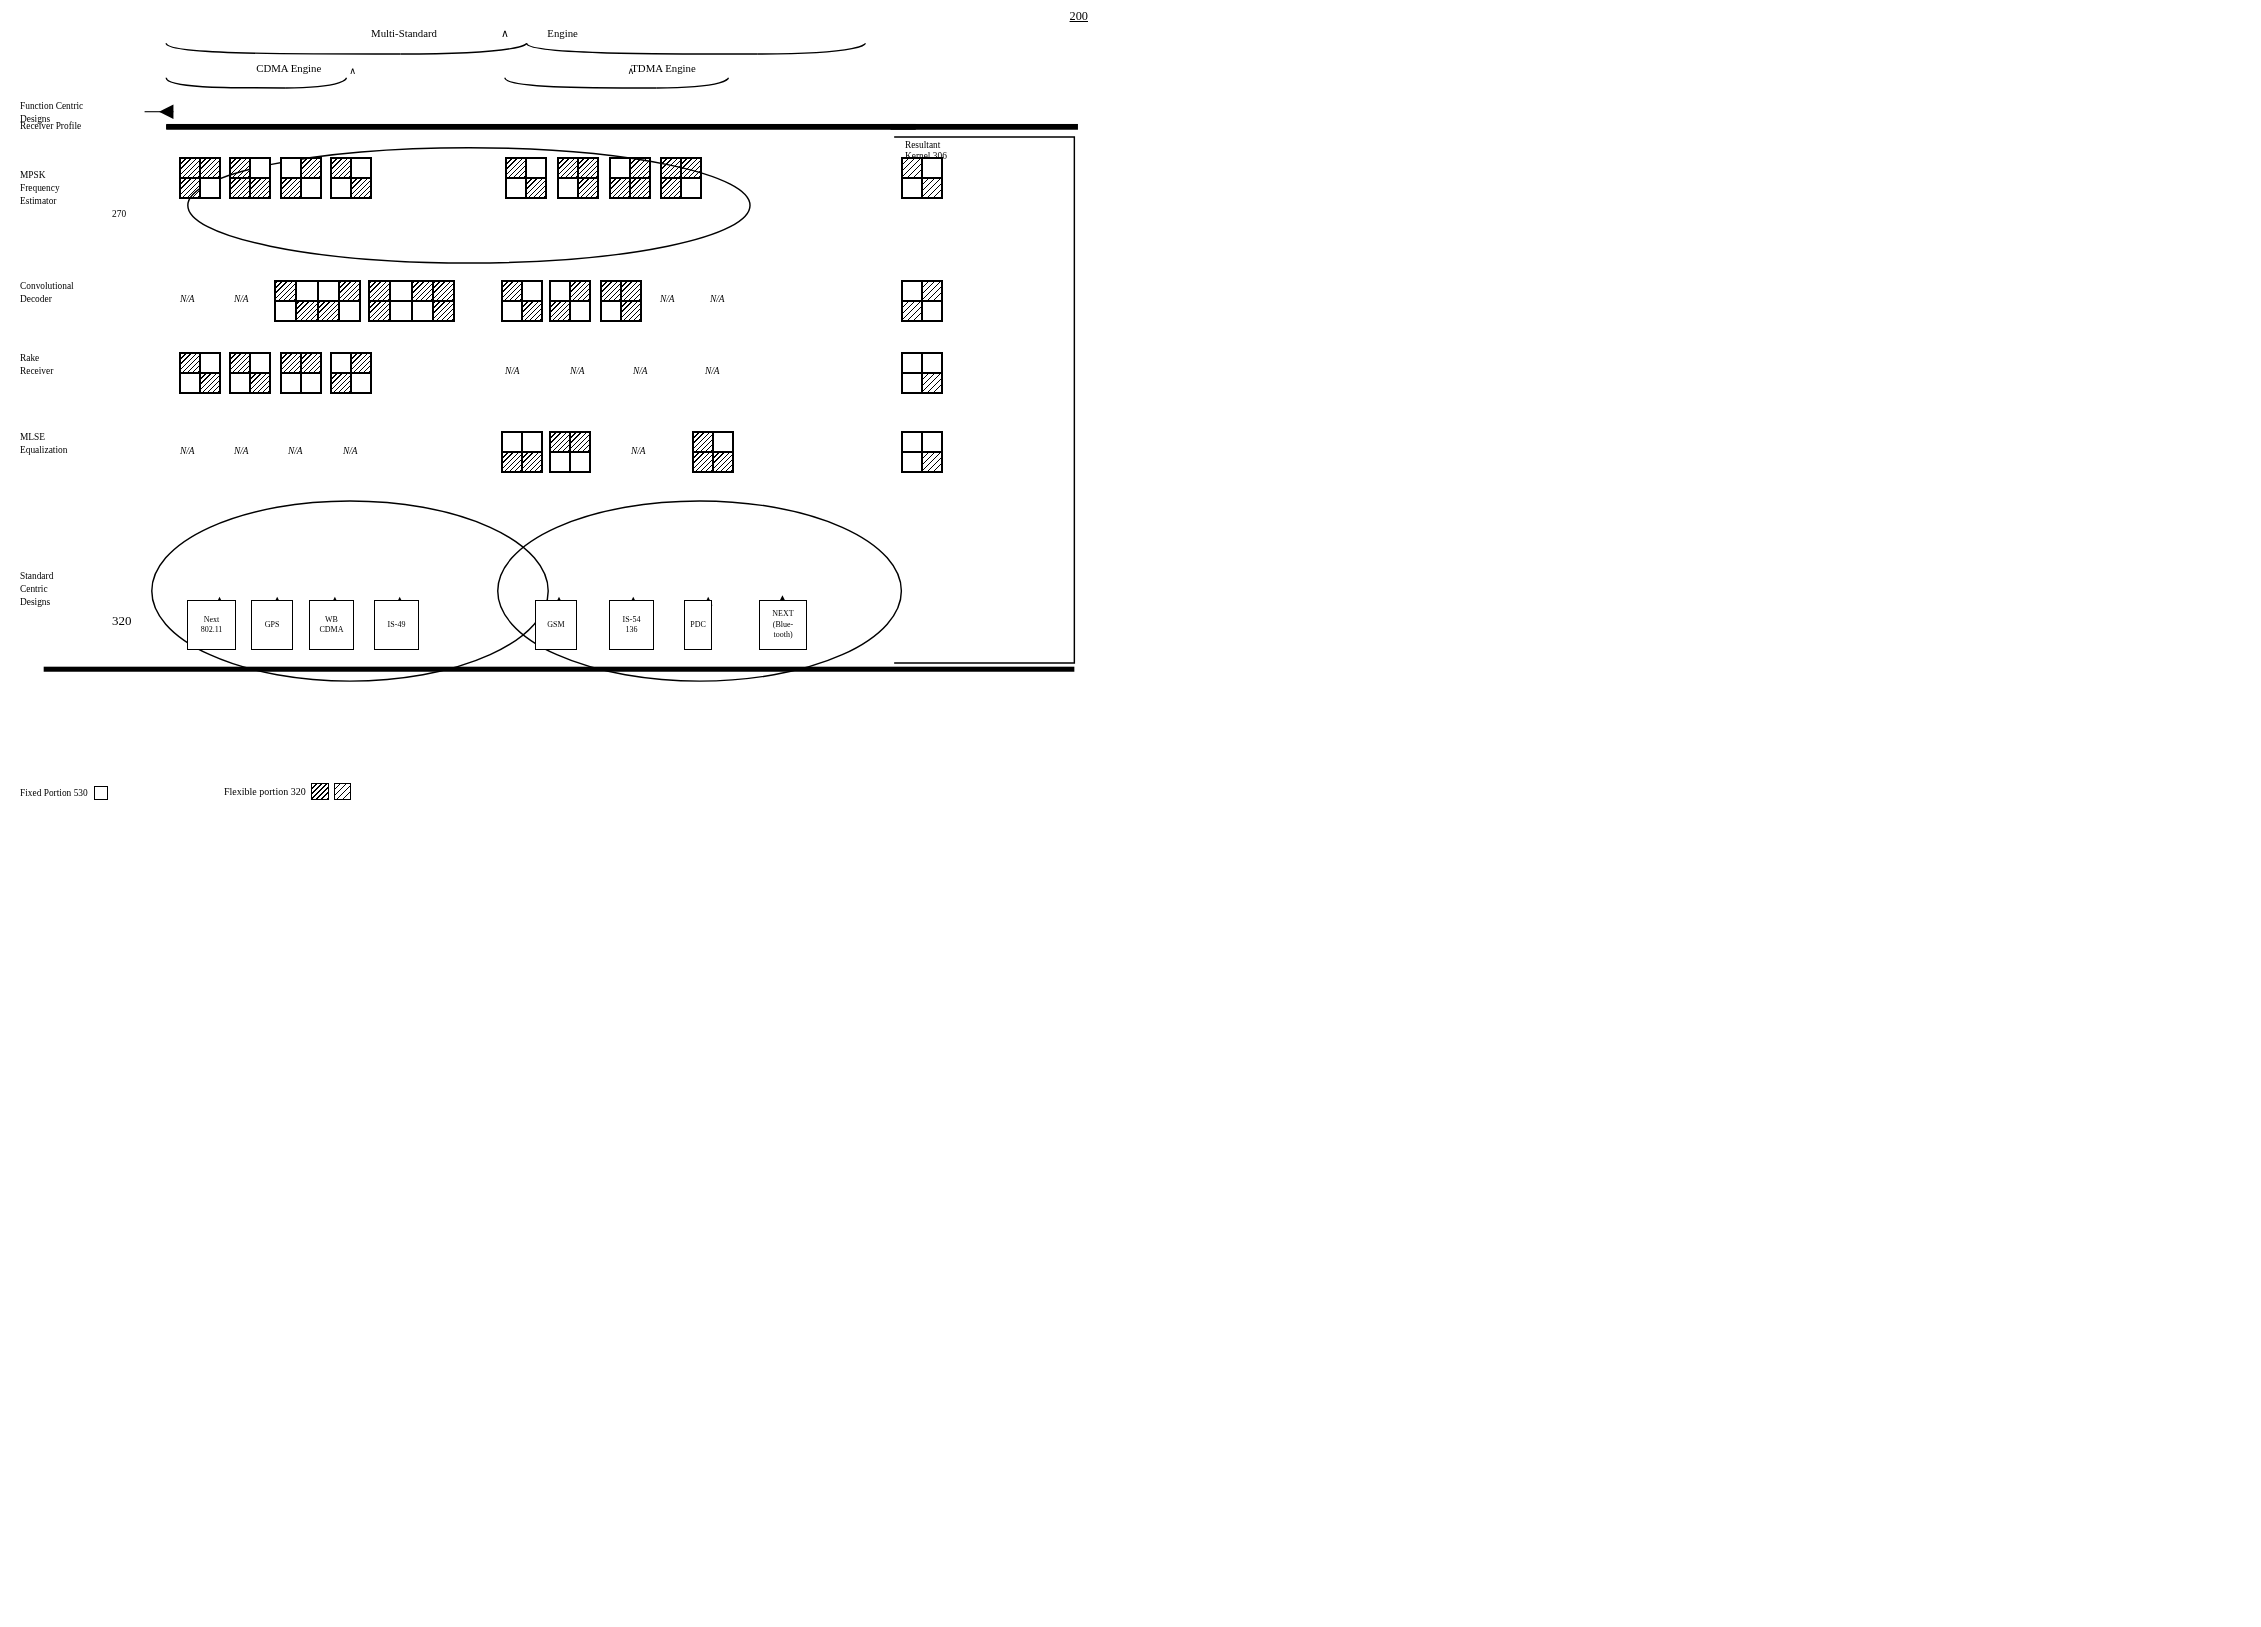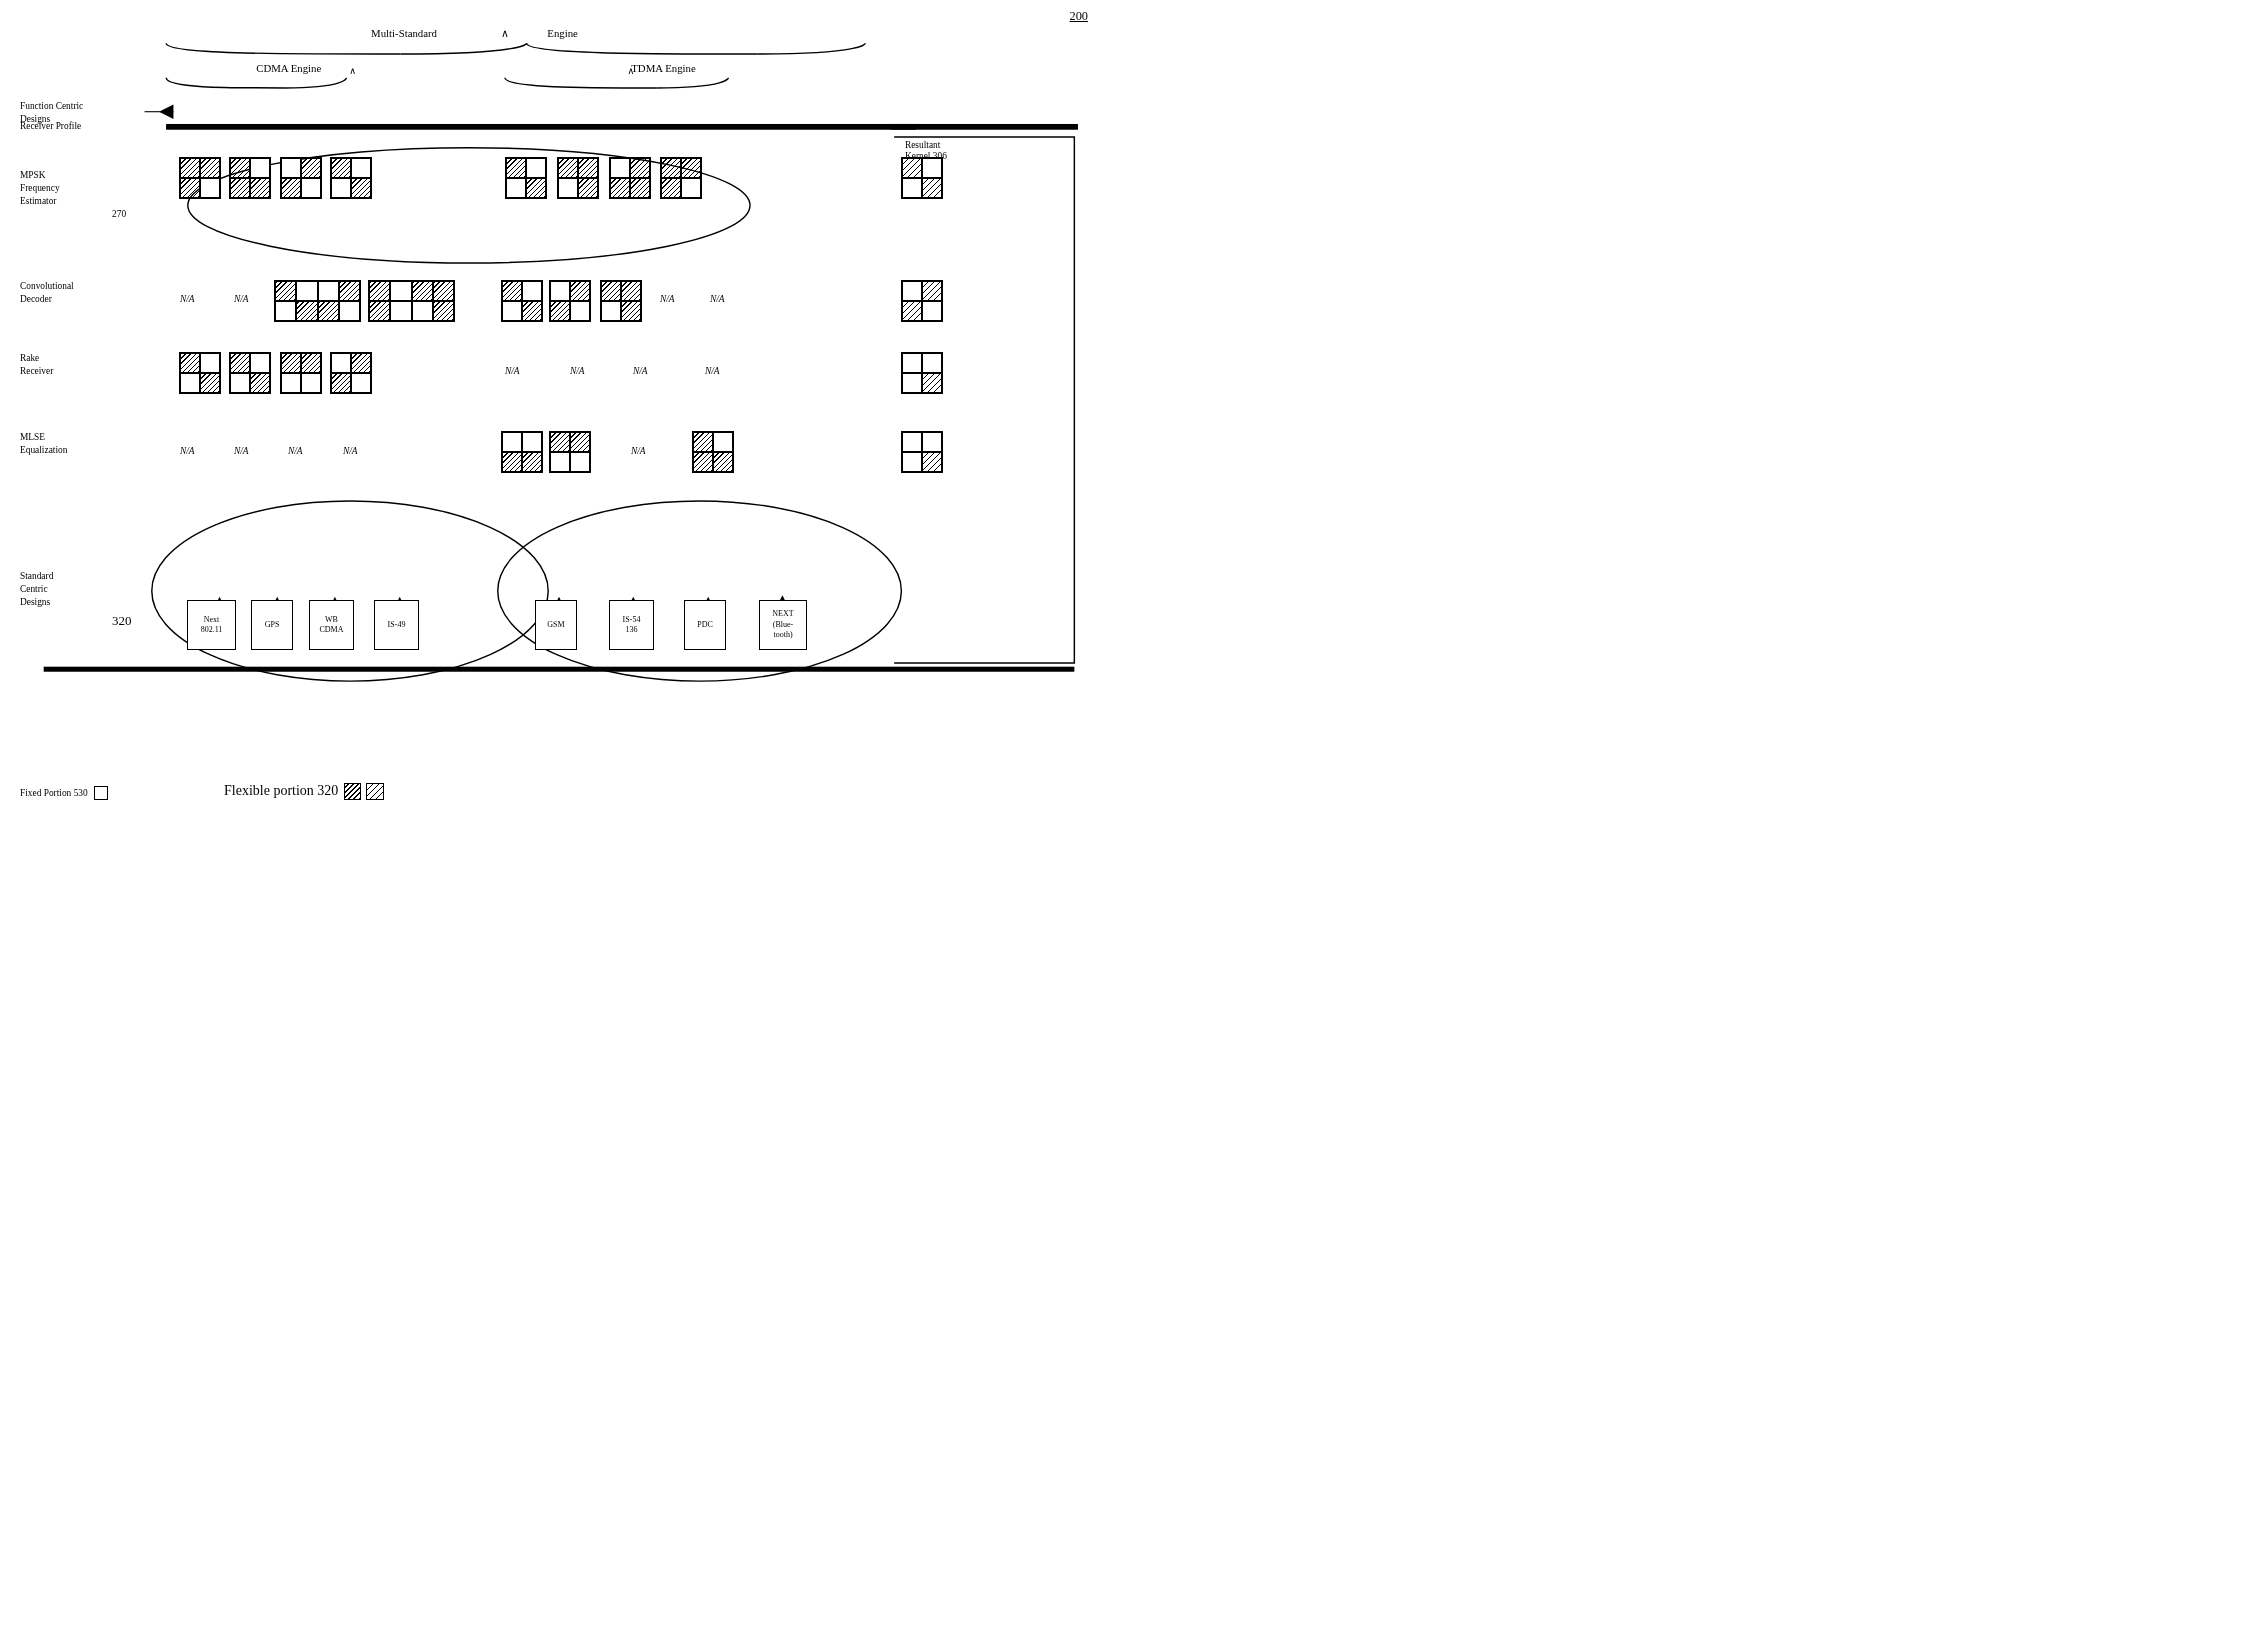--- a/index.html
+++ b/index.html
@@ -323,28 +323,28 @@
   <div style="position:absolute;top:600px;left:251px;width:42px;height:50px;border:1.1px solid black;background:white;font-size:8px;text-align:center;display:flex;align-items:center;justify-content:center;line-height:1.3;">GPS</div>
 
   <div style="position:absolute;top:600px;left:309px;width:45px;height:50px;border:1.1px solid black;background:white;font-size:8px;text-align:center;display:flex;align-items:center;justify-content:center;line-height:1.3;">WB<br>CDMA</div>
 
   <div style="position:absolute;top:600px;left:374px;width:45px;height:50px;border:1.1px solid black;background:white;font-size:8px;text-align:center;display:flex;align-items:center;justify-content:center;line-height:1.3;">IS-49</div>
 
   <div style="position:absolute;top:600px;left:535px;width:42px;height:50px;border:1.1px solid black;background:white;font-size:8px;text-align:center;display:flex;align-items:center;justify-content:center;line-height:1.3;">GSM</div>
 
   <div style="position:absolute;top:600px;left:609px;width:45px;height:50px;border:1.1px solid black;background:white;font-size:8px;text-align:center;display:flex;align-items:center;justify-content:center;line-height:1.3;">IS-54<br>136</div>
 
-  <div style="position:absolute;top:600px;left:684px;width:42px;height:50px;border:1.1px solid black;background:white;font-size:8px;text-align:center;display:flex;align-items:center;justify-content:center;line-height:1.3;">PDC</div>
+  <div style="position:absolute;top:600px;left:684px;width:28px;height:50px;border:1.1px solid black;background:white;font-size:8px;text-align:center;display:flex;align-items:center;justify-content:center;line-height:1.3;">PDC</div>
 
   <div style="position:absolute;top:600px;left:759px;width:48px;height:50px;border:1.1px solid black;background:white;font-size:8px;text-align:center;display:flex;align-items:center;justify-content:center;line-height:1.3;">NEXT<br>(Blue-<br>tooth)</div>
 
   <div style="position:absolute;bottom:13px;left:20px;font-size:9.4px;display:flex;align-items:center;gap:3.6px;">
     <span>Fixed Portion  530</span>
     <div style="width:14.4px;height:14.4px;border:1.1px solid black;background:white;display:inline-block;margin-left:2.2px;"></div>
   </div>
-  <div style="position:absolute;bottom:13px;left:224px;font-size:14px;display:flex;align-items:center;gap:3.6px;">
+  <div style="position:absolute;bottom:13px;left:224px;font-size:10px;display:flex;align-items:center;gap:3.6px;">
     <span>Flexible portion  320</span>
     <div style="width:17.3px;height:17.3px;border:1.1px solid black;display:inline-block;margin-left:2.2px;background-image:repeating-linear-gradient(-45deg,#000 0px,#000 1.4px,transparent 1.4px,transparent 3.6px);"></div>
     <div style="width:17.3px;height:17.3px;border:1.1px solid black;display:inline-block;margin-left:1.4px;background-image:repeating-linear-gradient(-45deg,#000 0px,#000 0.7px,transparent 0.7px,transparent 4.3px);"></div>
   </div>
 
 </div>
 
 
 </body></html>

